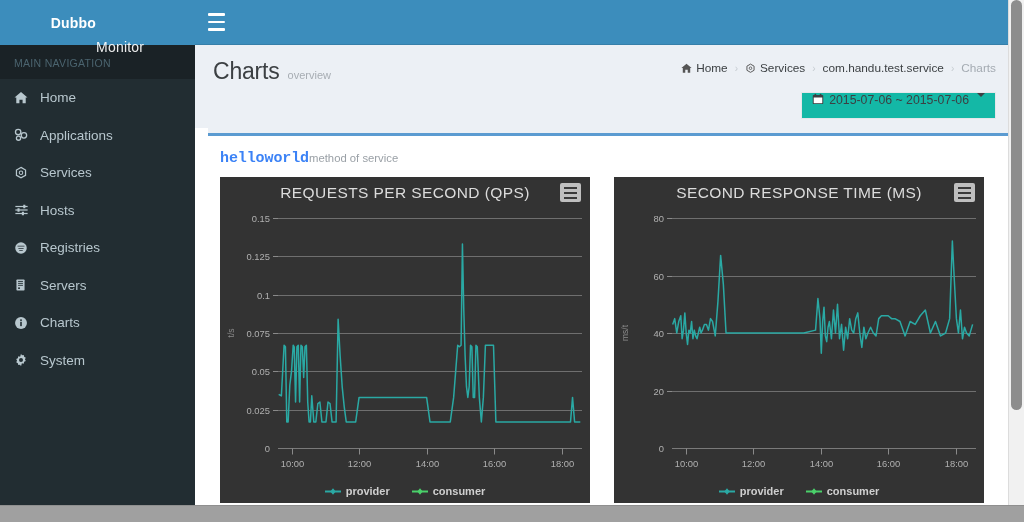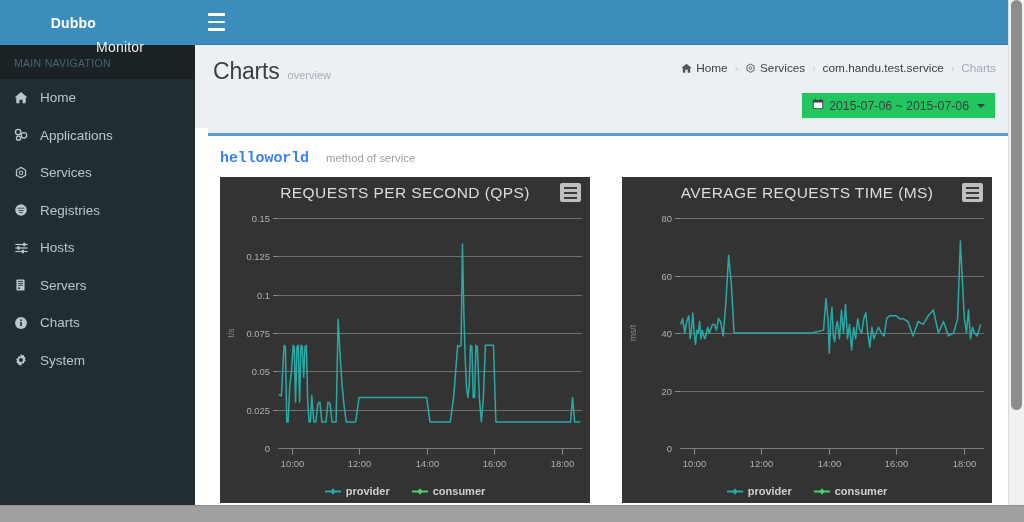--- a/index.html
+++ b/index.html
@@ -85,44 +85,44 @@
     display: flex; align-items: center; gap: 7px;
     font-size: 11.8px; color: #444;
   }
   .bc-item { display: flex; align-items: center; gap: 4px; color: #3c4043; cursor:pointer; }
   .bc-item.last { color: #a4abb2; cursor: default; }
   .bc-sep { color: #c6ccd1; font-size: 10px; }
   .bc-ico { display:inline-flex; color:#555; }
 
   .daterange {
     position: absolute; right: 20px; top: 47px;
-    background: #22c55e; border: 1px solid #e4e7ea;
+    background: #14b8a6; border: 1px solid #e4e7ea;
     height: 27px; padding: 0 10px;
-    display: flex; align-items: center; gap: 5px;
+    display: flex; gap: 5px;
     font-size: 12.3px; color: #3c4043;
     cursor: pointer;
   }
   .caret {
     width:0;height:0;border-left:4px solid transparent;border-right:4px solid transparent;
     border-top:4px solid #3c4043; margin-left:3px;
   }
 
   
   .panel {
     position: absolute; left: 208px; top: 133px;
     width: 800px; height: 372px;
     background: #ffffff;
     border-top: 3px solid #5b9bd1;
   }
   .panel-head { padding: 14px 12px 0 12px; display:flex; align-items: baseline; }
   .method-name { font-size: 15px; color: #3b82f6; font-weight: 600; letter-spacing:-.1px;font-family:Liberation Mono, monospace;}
-  .method-sub { font-size: 11.3px; color: #9aa0a6; margin-left: 17px; }
+  .method-sub { font-size: 11.3px; color: #9aa0a6; margin-left: 0; }
 
   .charts-row {
-    display: flex; gap: 32px;
+    display: flex; gap: 24px;
     padding: 10px 12px 0 12px;
   }
 
   
   .chart {
     position: relative;
     width: 370px; height: 326px;
     background: #333333;
     overflow: hidden;
   }
@@ -217,48 +217,48 @@
       </li>
 
       <li class="nav-item">
         <span class="nav-ico">
           <svg width="14" height="14" viewBox="0 0 16 16">
               <path fill="none" stroke="currentColor" stroke-width="1.4" d="M8 1.6 13.2 4.6v6L8 13.6 2.8 10.6v-6z"></path>
               <circle cx="8" cy="7.6" r="2" fill="none" stroke="currentColor" stroke-width="1.2"></circle>
             </svg>
         </span>
         <span class="nav-label">Services</span>
-      </li>
-
-      <li class="nav-item">
-        <span class="nav-ico">
-          <svg width="14" height="14" viewBox="0 0 16 16">
-              <circle cx="8" cy="8" r="6.6" fill="currentColor"></circle>
-              <path fill="#222d32" d="M4 5.4h8v.9H4zM5 8h6v.9H5zM6 10.6h4v.9H6z"></path>
-            </svg>
-        </span>
-        <span class="nav-label">Registries</span>
       </li>
 
       <li class="nav-item">
         <span class="nav-ico">
           <svg width="15" height="14" viewBox="0 0 16 16">
             <g stroke="currentColor" stroke-width="1.4">
                 <line x1="1" y1="4" x2="15" y2="4"></line>
                 <line x1="1" y1="8" x2="15" y2="8"></line>
                 <line x1="1" y1="12" x2="15" y2="12"></line>
               </g>
             <g fill="currentColor">
                 <rect x="10" y="2" width="2.4" height="4"></rect>
                 <rect x="3.4" y="6" width="2.4" height="4"></rect>
                 <rect x="8.4" y="10" width="2.4" height="4"></rect>
               </g>
           </svg>
         </span>
         <span class="nav-label">Hosts</span>
+      </li>
+
+      <li class="nav-item">
+        <span class="nav-ico">
+          <svg width="14" height="14" viewBox="0 0 16 16">
+              <circle cx="8" cy="8" r="6.6" fill="currentColor"></circle>
+              <path fill="#222d32" d="M4 5.4h8v.9H4zM5 8h6v.9H5zM6 10.6h4v.9H6z"></path>
+            </svg>
+        </span>
+        <span class="nav-label">Registries</span>
       </li>
 
       <li class="nav-item">
         <span class="nav-ico">
           <svg width="13" height="14" viewBox="0 0 16 16">
               <rect x="3" y="1.2" width="10" height="13.6" rx="1" fill="currentColor"></rect>
               <g fill="#222d32">
                 <rect x="5" y="3" width="6" height="1.1"></rect>
                 <rect x="5" y="5.4" width="6" height="1.1"></rect>
                 <rect x="5" y="7.8" width="6" height="1.1"></rect>
@@ -414,21 +414,21 @@
             <svg class="legend-sym" width="16" height="9" viewBox="0 0 16 9">
                 <line x1="0" y1="4.5" x2="16" y2="4.5" stroke="#4ad16a" stroke-width="2"></line>
                 <path d="M8 1.3 10.7 4.5 8 7.7 5.3 4.5z" fill="#4ad16a"></path>
               </svg>
             <span>consumer</span>
           </span>
         </div>
       </div>
 
       <div class="chart">
-        <div class="chart-title">AVERAGE REQUESTS TIME (MS)</div>
+        <div class="chart-title">SECOND RESPONSE TIME (MS)</div>
         <div class="ctx-menu">
           <i></i>
           <i></i>
           <i></i>
         </div>
         <div class="plot">
           <svg id="svg-chart-1" width="370" height="295">
               <line x1="58" y1="240.5" x2="362" y2="240.5" class="axis-line"></line>
               <text x="50" y="243.9" text-anchor="end" class="tick-text">0</text>
               <line x1="58" y1="183.5" x2="362" y2="183.5" class="grid-line"></line>

